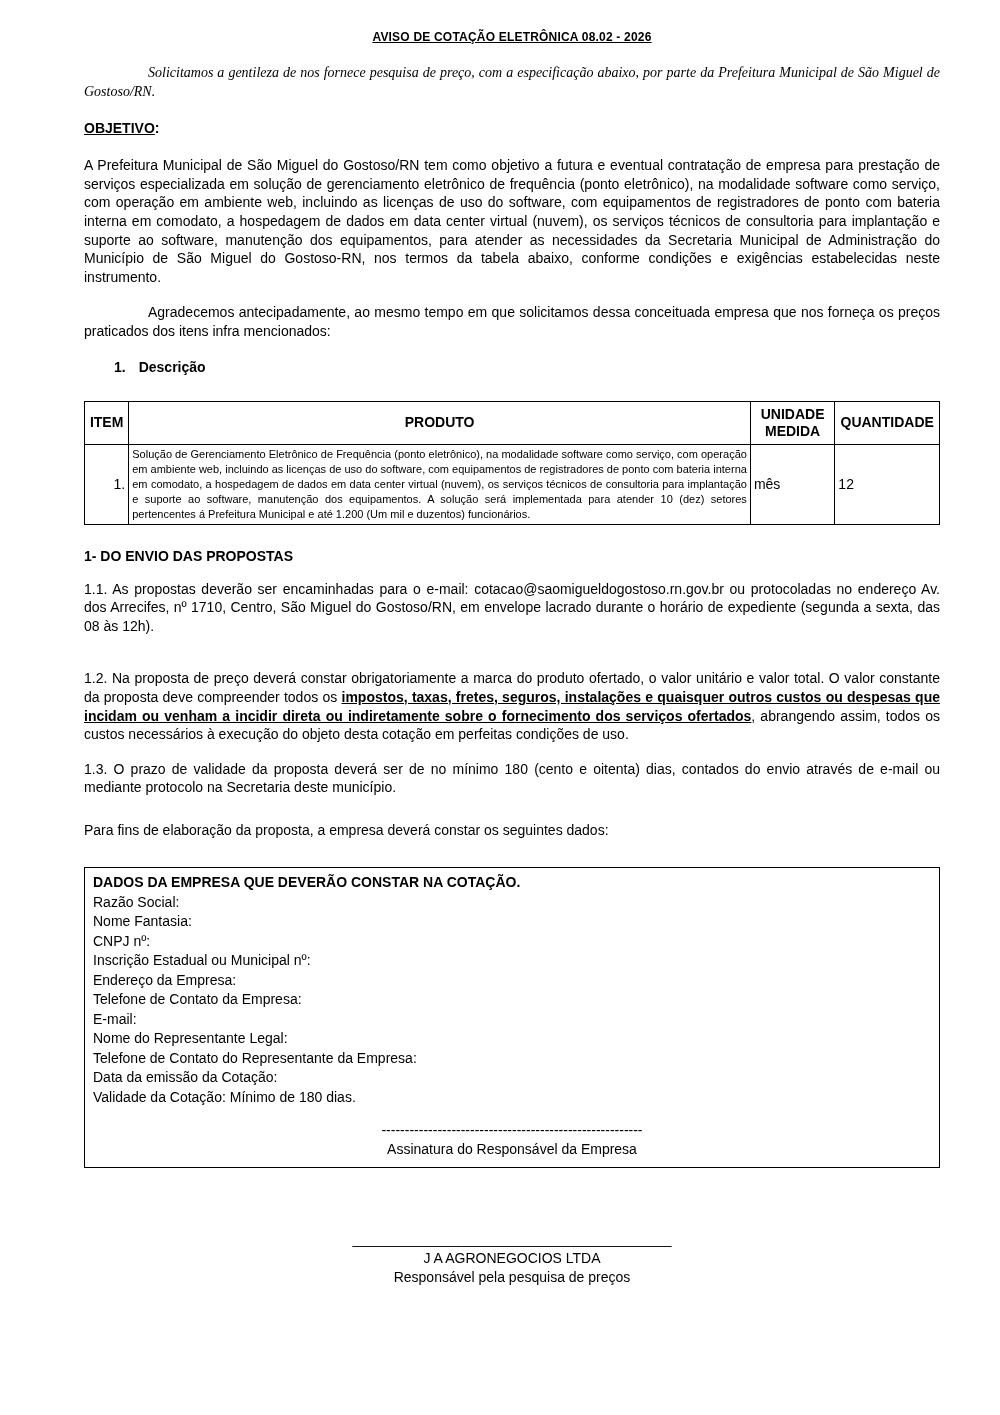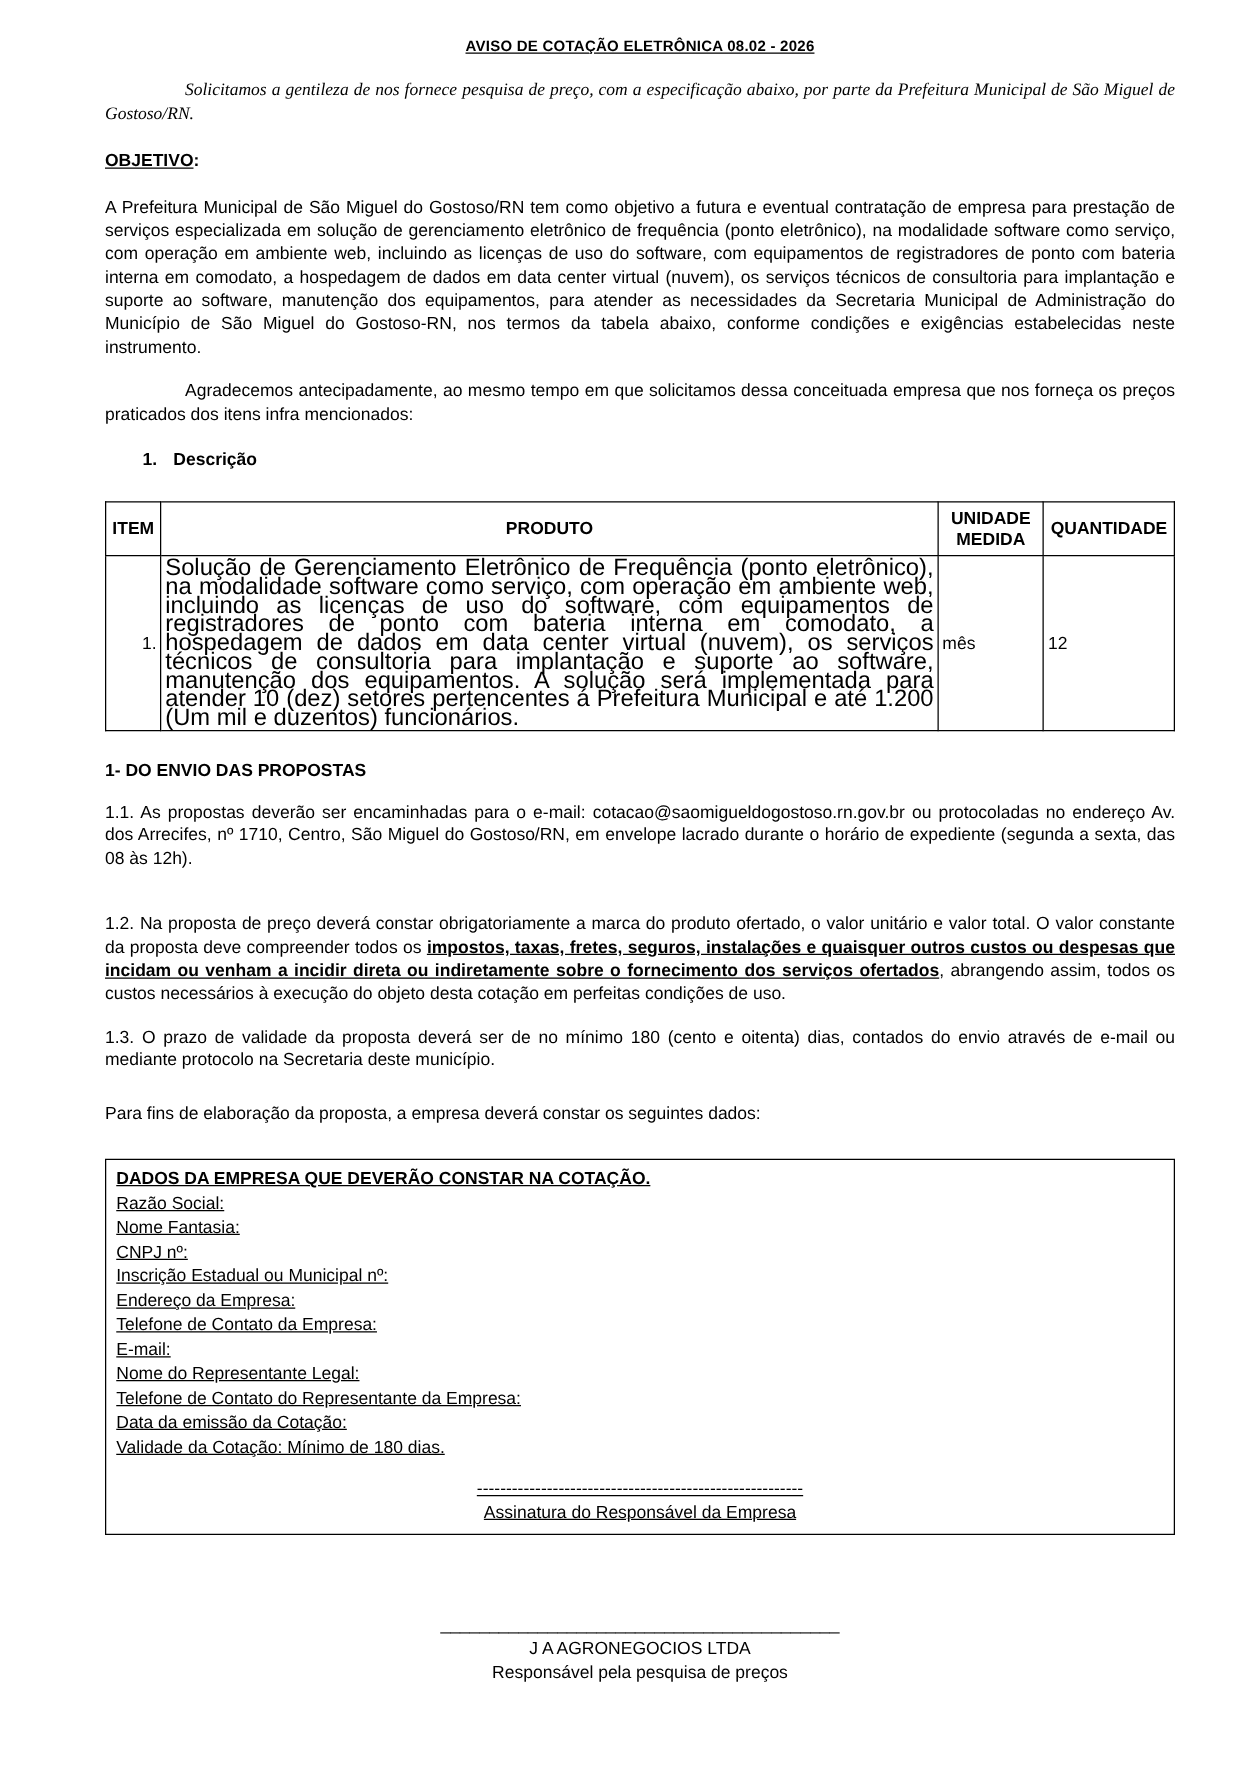--- a/index.html
+++ b/index.html
@@ -60,37 +60,36 @@
     line-height: 17px;
     height: 38px;
   }
   .col-item { width: 44px; }
   .col-produto { width: 618px; }
   .col-unidade { width: 84px; }
   .col-qtd { width: 104px; }
   td.cell-item { text-align: right; padding-right: 2px; }
   td.cell-produto {
     text-align: justify;
-    font-size: 19px;
+    font-size: 11px;
     line-height: 15px;
     padding: 2px 4px;
   }
   td.cell-center { text-align: left; }
   .envio-h { margin-top: 23px; font-weight: bold; }
   .p11 { margin-top: 16px; }
   .p12 { margin-top: 34px; }
   .p12 .bu { font-weight: bold; text-decoration: underline; }
   .p13 { margin-top: 16px; }
   .p14 { margin-top: 12px; }
   .parafins { margin-top: 24px; }
   .company-box {
     margin-top: 28px;
     border: 1.5px solid #000;
     padding: 5px 8px 8px 8px;
-    text-decoration: underline;
   }
   .company-box .box-h { font-weight: bold; line-height: 19.5px; }
   .company-box .field { line-height: 19.5px; }
   .box-sign { margin-top: 14px; text-align: center; line-height: 19px; }
   .footer-sign { margin-top: 62px; text-align: center; line-height: 19px; }
 </style>
 </head>
 <body>
 
 <div class="page">

